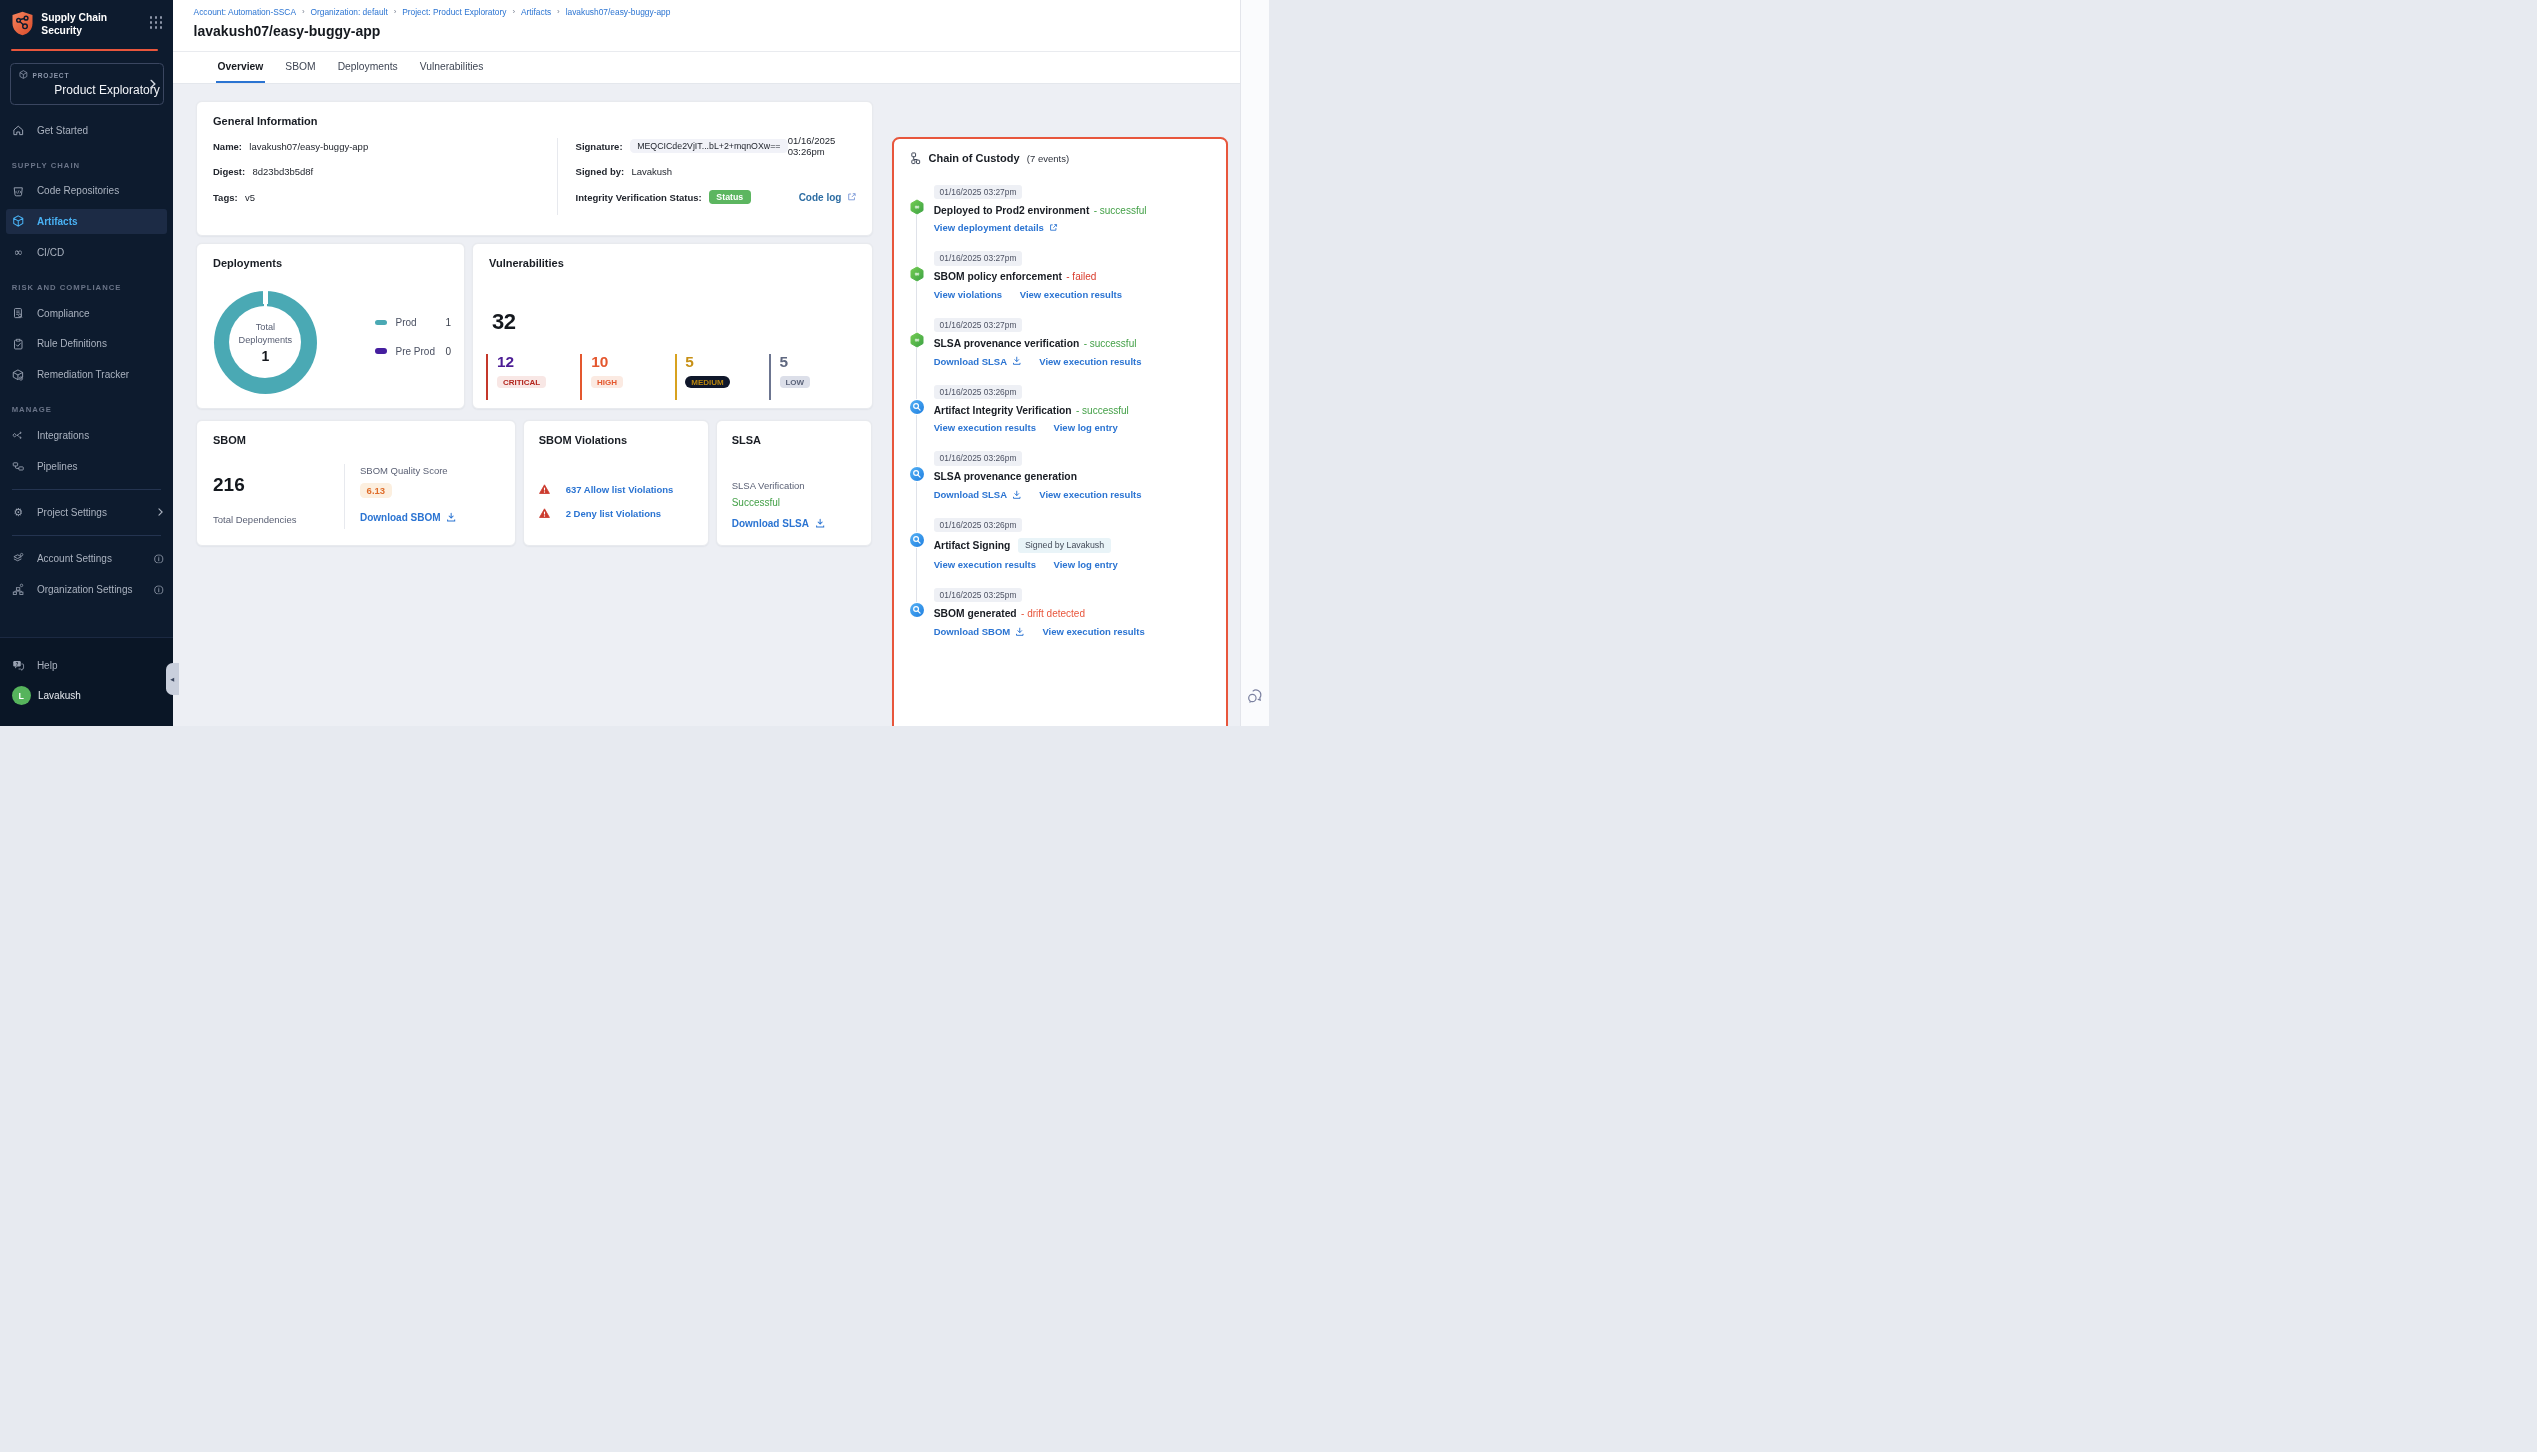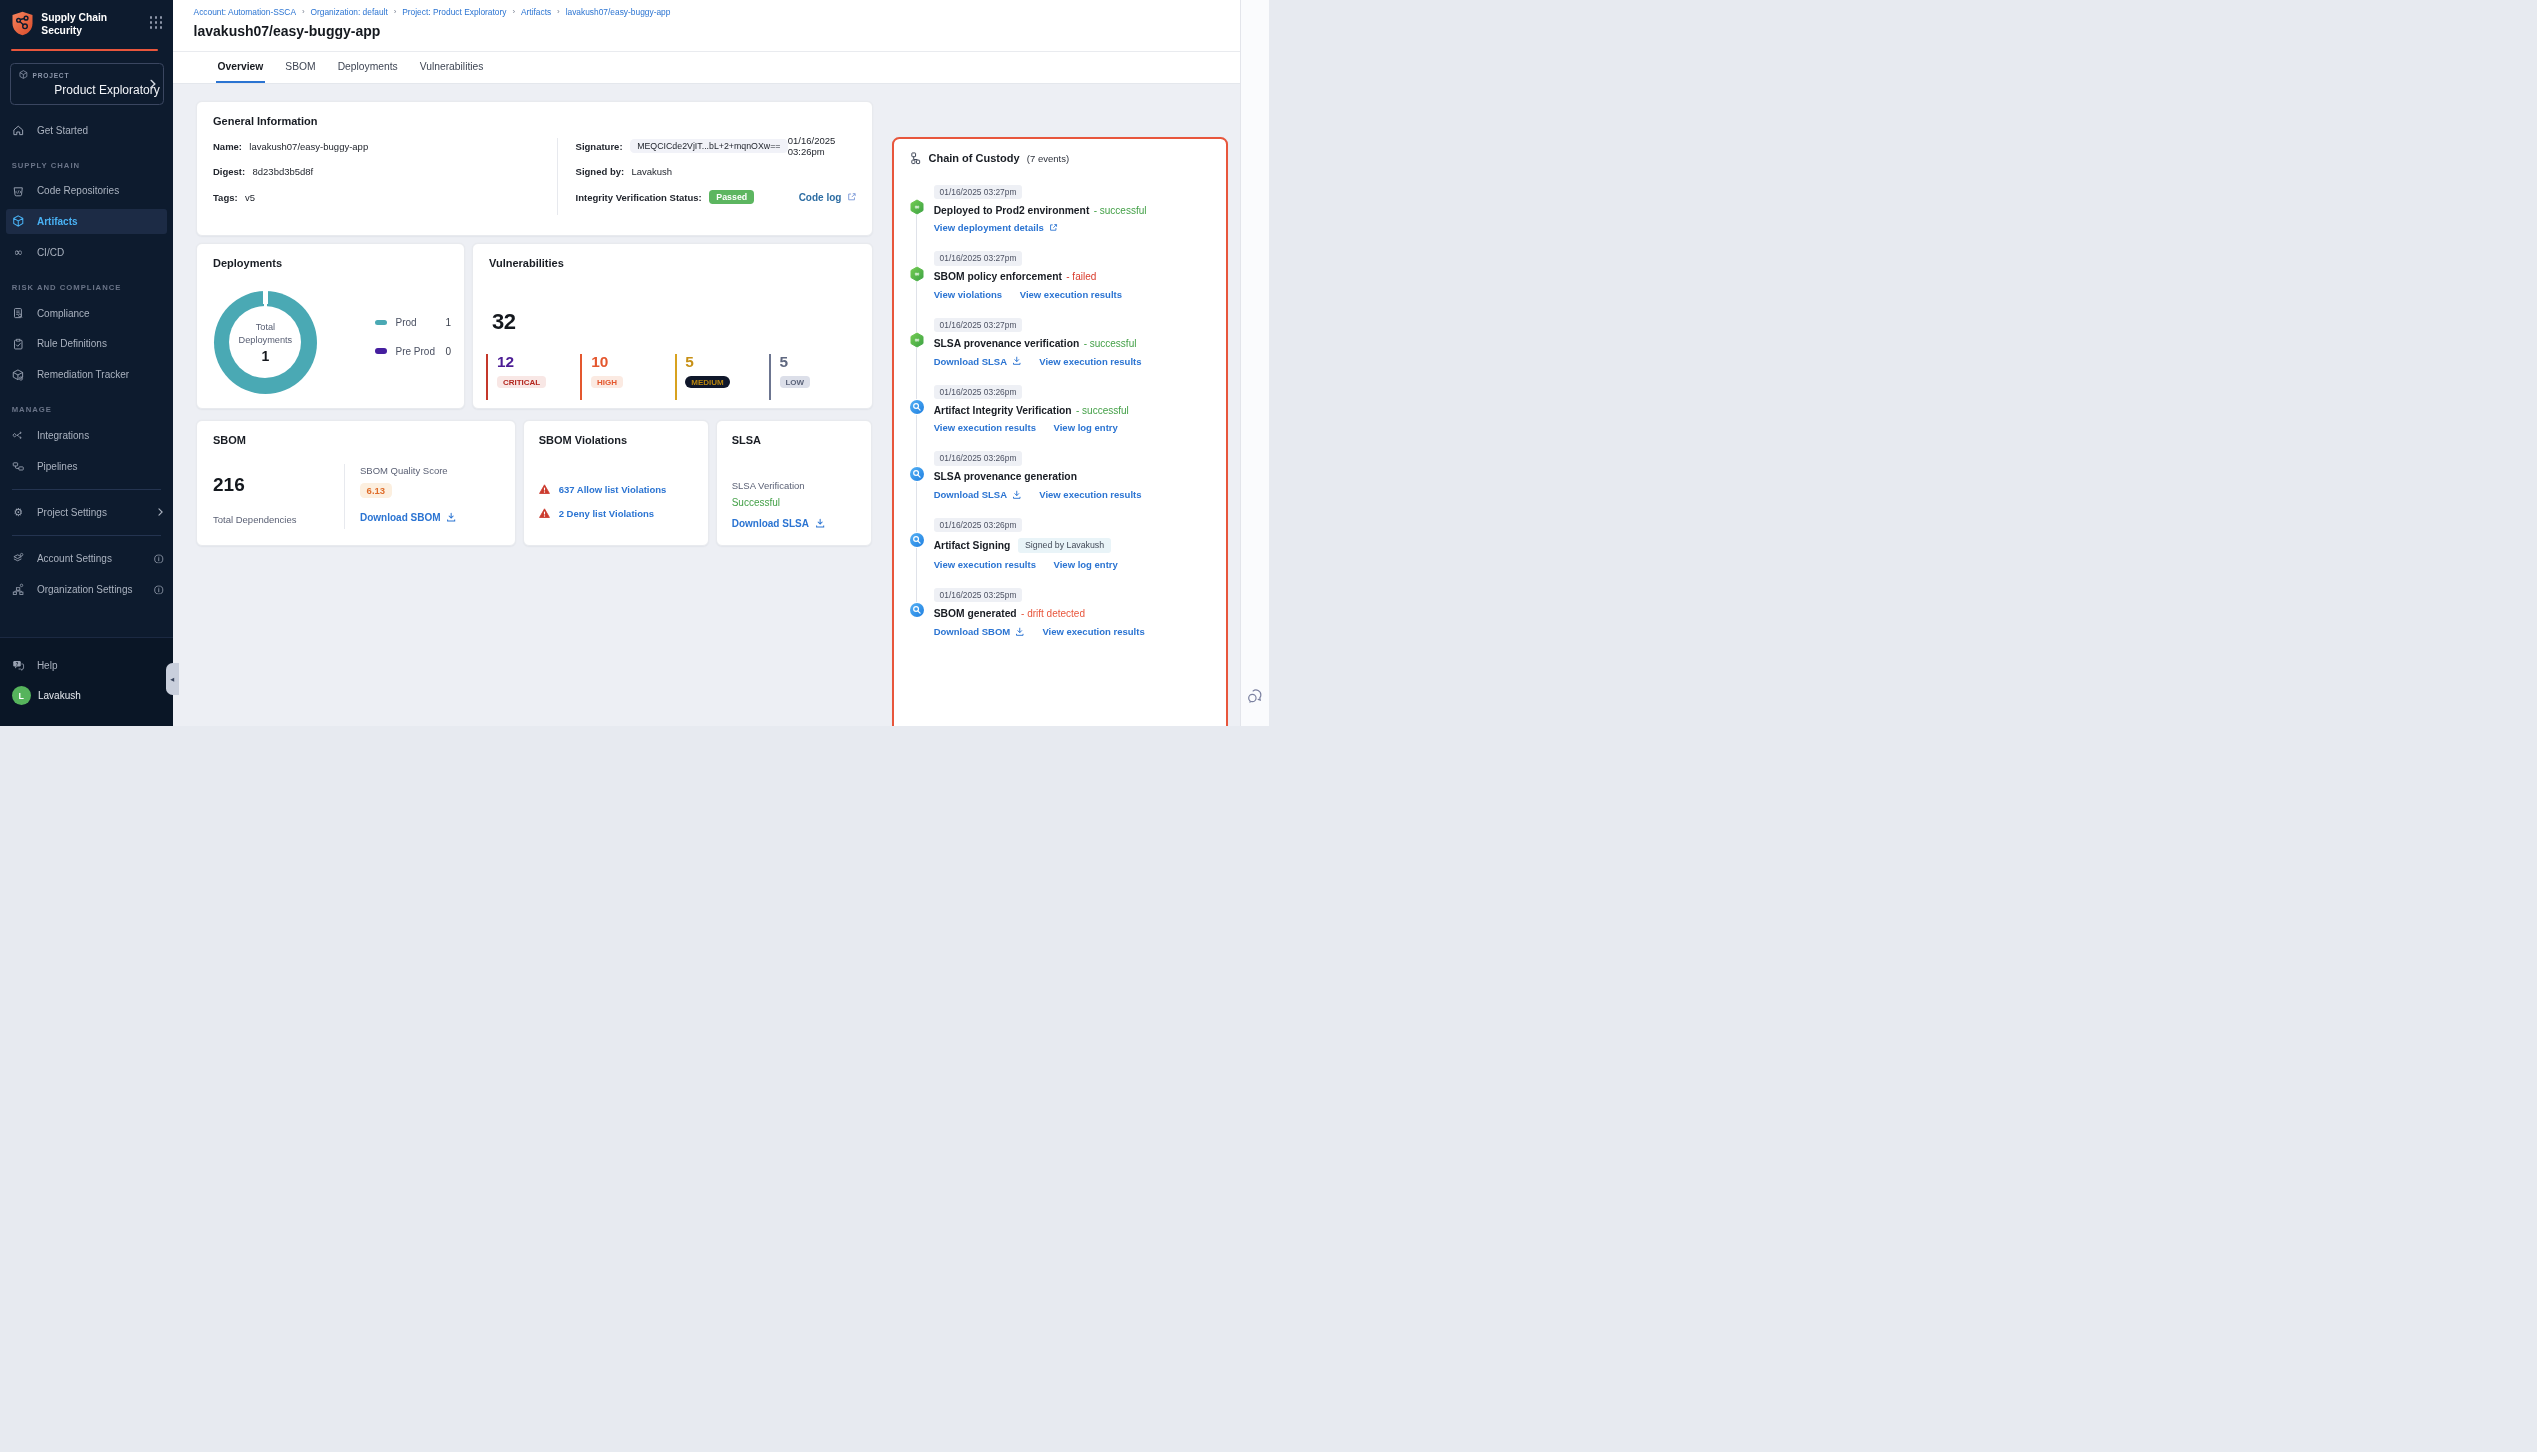--- a/index.html
+++ b/index.html
@@ -99,21 +99,21 @@
   .sbom-total { position:absolute; left:16px; top:53px; font-size:19px; font-weight:700; color:#14181e; }
   .sbom-deps { position:absolute; left:16px; top:93px; font-size:9.5px; color:#5b6175; }
   .sbom-div { position:absolute; left:147px; top:43px; bottom:16px; width:0.7px; background:#e7e9ee; }
   .sbom-q-label { position:absolute; left:163px; top:44px; font-size:9.5px; color:#5b6175; }
   .score-badge { position:absolute; left:163px; top:62px; background:#fcefdf; color:#df6d2b; font-size:9.5px; font-weight:700; padding:2.2px 6.6px; border-radius:4.4px; }
   .dl-link { display:flex; align-items:center; gap:5.9px; color:#2b74d2; font-size:10px; font-weight:700; cursor:pointer; }
   #sbom .dl-link { position:absolute; left:163px; top:91px; }
 
   
   #violations { left:350px; top:336px; width:186px; height:126px; padding:12.5px 14.7px; }
-  .vio-row { position:absolute; left:14.7px; display:flex; align-items:center; gap:9px; font-size:9.5px; font-weight:600; color:#2b74d2; cursor:pointer; }
+  .vio-row { position:absolute; left:14.7px; display:flex; align-items:center; gap:16px; font-size:9.5px; font-weight:600; color:#2b74d2; cursor:pointer; }
 
   
   #slsa { left:543px; top:336px; width:156px; height:126px; padding:12.5px 14.7px; }
   .slsa-label { position:absolute; left:14.7px; top:59px; font-size:9.5px; color:#5b6175; }
   .slsa-status { position:absolute; left:14.7px; top:76px; font-size:10px; color:#43a047; }
   #slsa .dl-link { position:absolute; left:14.7px; top:97px; }
 
   
   #chain { left:719px; top:17px; width:336px; height:597px; border:2.2px solid #e8563c; border-radius:7.3px; padding:13.2px 14.7px;margin-top:36px; }
   .chain-head { display:flex; align-items:center; gap:7.3px; }
@@ -419,21 +419,21 @@
             <span class="gi-label">Signature:</span>
             <span class="sig-pill">MEQCICde2VjIT...bL+2+mqnOXw==</span>
             <span class="gi-date">01/16/2025 03:26pm</span>
           </div>
           <div class="gi-row">
             <span class="gi-label">Signed by:</span>
             <span>Lavakush</span>
           </div>
           <div class="gi-row">
             <span class="gi-label">Integrity Verification Status:</span>
-            <span class="badge-passed">Passed</span>
+            <span class="badge-passed">Status</span>
             <span class="viewlog">
               <span>Code log</span>
               <svg width="9.5" height="9.5" viewBox="0 0 14 14">
                   <path d="M6 3H2.5v8.5H11V8" fill="none" stroke="#7e9bd8" stroke-width="1.4"></path>
                   <path d="M8.5 2.5H12V6 M11.8 2.7L7 7.5" fill="none" stroke="#7e9bd8" stroke-width="1.4"></path>
                 </svg>
             </span>
           </div>
         </div>
       </div>

